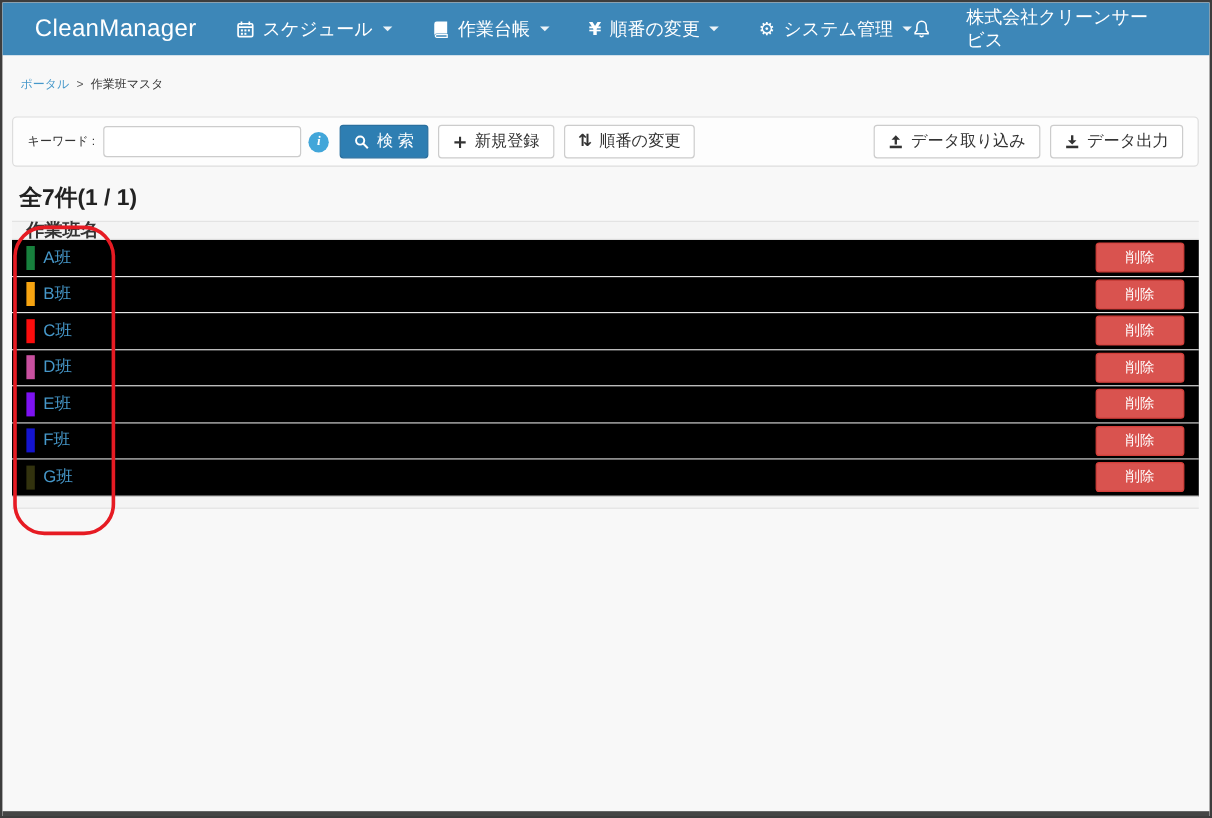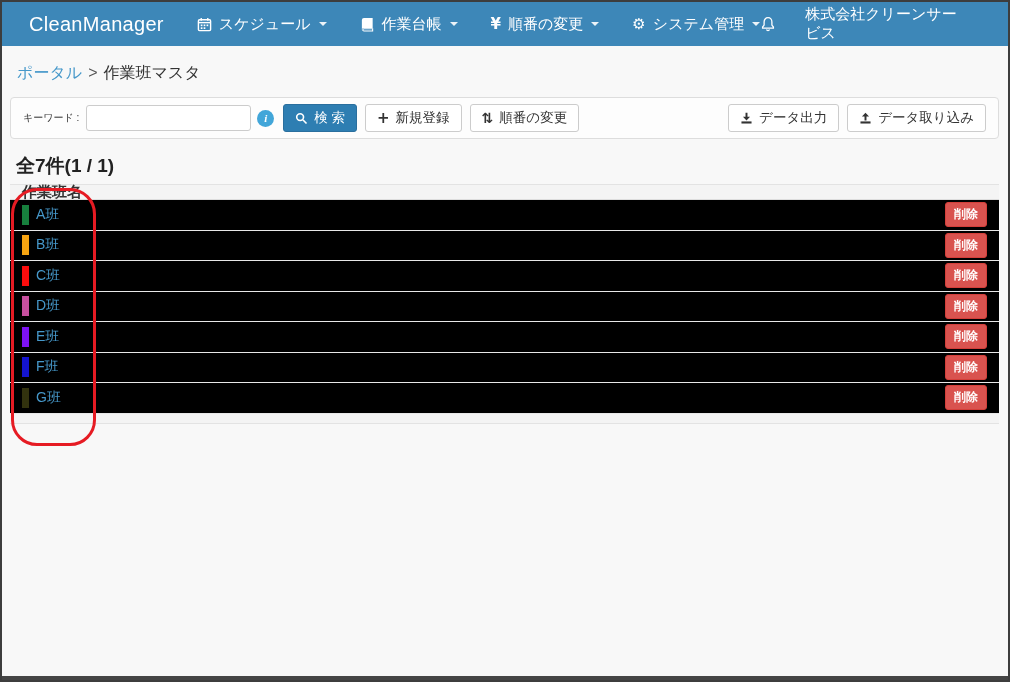--- a/index.html
+++ b/index.html
@@ -15,21 +15,21 @@
   .navbar { height:44px; background:var(--navbar-bg,#3d87b8); display:flex; align-items:center; color:#fff; }
   .brand { font-size:20px; margin-left:27px; letter-spacing:.3px; cursor:pointer; white-space:nowrap; }
   .nav-item { display:flex; align-items:center; gap:7px; font-size:15px; margin-left:33px; cursor:pointer; white-space:nowrap; }
   .nav-item svg, .nav-item .glyph { flex:0 0 auto; }
   .glyph { font-family:"DejaVu Sans",sans-serif; }
   .caret { width:0; height:0; border-left:4px solid transparent; border-right:4px solid transparent; border-top:4px solid rgba(255,255,255,.9); margin-left:1px; }
   .nav-right { margin-left:auto; display:flex; align-items:center; gap:29px; margin-right:47px; }
   .bell { cursor:pointer; display:flex; }
 
   
-  .breadcrumb { padding:17px 0 0 15px; height:51px; font-size:16px; color:#555; }
+  .breadcrumb { padding:17px 0 0 15px; height:51px; font-size:10px; color:#555; }
   .breadcrumb a { color:var(--link,#4698ca); text-decoration:none; cursor:pointer; }
   .breadcrumb .current { color:#333; }
   .breadcrumb .sep { margin:0 6px; color:#555; }
 
   
   .toolbar { margin:0 9px 0 8px; height:42px; background:#fdfdfd; border:1px solid #ddd; border-radius:4px; padding:0 12px; display:flex; align-items:center; }
   .kw-label { font-size:10px; color:#333; margin-right:7px; white-space:nowrap; }
   .kw-input { width:165px; height:26px; border:1px solid #ccc; border-radius:3px; padding:0 6px; font-size:13px; background:#fff; }
   .info-icon { width:17px; height:17px; border-radius:50%; background:var(--info,#42a6d9); color:#fff; display:flex; align-items:center; justify-content:center; font:italic bold 11px "Liberation Serif",serif; margin:0 9px 0 6px; cursor:pointer; flex:0 0 auto; }
   .btn { height:28px; border-radius:3px; font-size:13.5px; display:inline-flex; align-items:center; gap:6px; padding:0 11px; border:1px solid #ccc; background:#fff; color:#333; cursor:pointer; white-space:nowrap; font-family:inherit;justify-content:flex-end; }
@@ -41,21 +41,21 @@
   
   .count { margin:18px 0 9px 14px; font-size:19px; font-weight:bold; color:#222; line-height:18px; }
 
   
   .table { margin:0 9px 0 8px; }
   .thead { background:#f4f4f4; border-top:1px solid #e3e3e3; border-bottom:1px solid #ddd; height:16px; display:flex; align-items:center; padding-left:12px; font-weight:bold; font-size:15px; color:#333; }
   .trow { background:#000000; height:30.5px; border-bottom:1px solid #e8e8e8; display:flex; align-items:center; padding-left:12px; }
   .team-bar { width:7px; height:20px; margin-right:7px; flex:0 0 auto; }
   .team-link { color:var(--link,#4698ca); font-size:14px; text-decoration:none; cursor:pointer; }
   .trow .spacer { flex:1; }
-  .del-btn { margin-right:12px; background:var(--delete-btn,#d9534f); color:#fff; border:1px solid #d43f3a; border-radius:3px; font-size:12px; padding:3px 8px; cursor:pointer; font-family:inherit;font-weight:bold; }
+  .del-btn { margin-right:12px; background:var(--delete-btn,#d9534f); color:#fff; border:1px solid #d43f3a; border-radius:3px; font-size:12px; padding:3px 24px; cursor:pointer; font-family:inherit; }
   .tfoot { height:10px; background:#f4f4f4; border-bottom:1px solid #e3e3e3; }
 
   
   .annotation { position:absolute; left:9px; top:186px; width:85px; height:258px; border:3px solid var(--annotation,#e61b23); border-radius:26px; pointer-events:none; z-index:5; }
 
   
   .bottom-strip { position:absolute; left:0; right:0; bottom:0; height:4px; background:#454545; }
 </style>
 </head>
 <body>
@@ -141,35 +141,35 @@
 
   <button class="btn">
     <span class="glyph" style="font-weight:bold;font-size:14px;">⇅</span>
     <span>順番の変更</span>
   </button>
 
   <div class="toolbar-right">
     <button class="btn">
       <span class="icon-sm">
         <svg width="13" height="14" viewBox="0 0 16 16" fill="#333">
+            <path d="M8 1.5L12.4 6H9.2v5H6.8V6H3.6z"></path>
+            <rect x="1.8" y="12.2" width="12.4" height="2.6"></rect>
+          </svg>
+      </span>
+      <span>データ取り込み</span>
+    </button>
+    <button class="btn">
+      <span class="icon-sm">
+        <svg width="13" height="14" viewBox="0 0 16 16" fill="#333">
             <path d="M6.8 1.5h2.4v5h3.2L8 11 3.6 6.5h3.2z"></path>
             <rect x="1.8" y="12.2" width="12.4" height="2.6"></rect>
           </svg>
       </span>
       <span>データ出力</span>
     </button>
-    <button class="btn">
-      <span class="icon-sm">
-        <svg width="13" height="14" viewBox="0 0 16 16" fill="#333">
-            <path d="M8 1.5L12.4 6H9.2v5H6.8V6H3.6z"></path>
-            <rect x="1.8" y="12.2" width="12.4" height="2.6"></rect>
-          </svg>
-      </span>
-      <span>データ取り込み</span>
-    </button>
   </div>
 </div>
 
 <div class="count">全7件(1 / 1)</div>
 
 <div class="table">
   <div class="thead">
     <span>作業班名</span>
   </div>
   <div>

